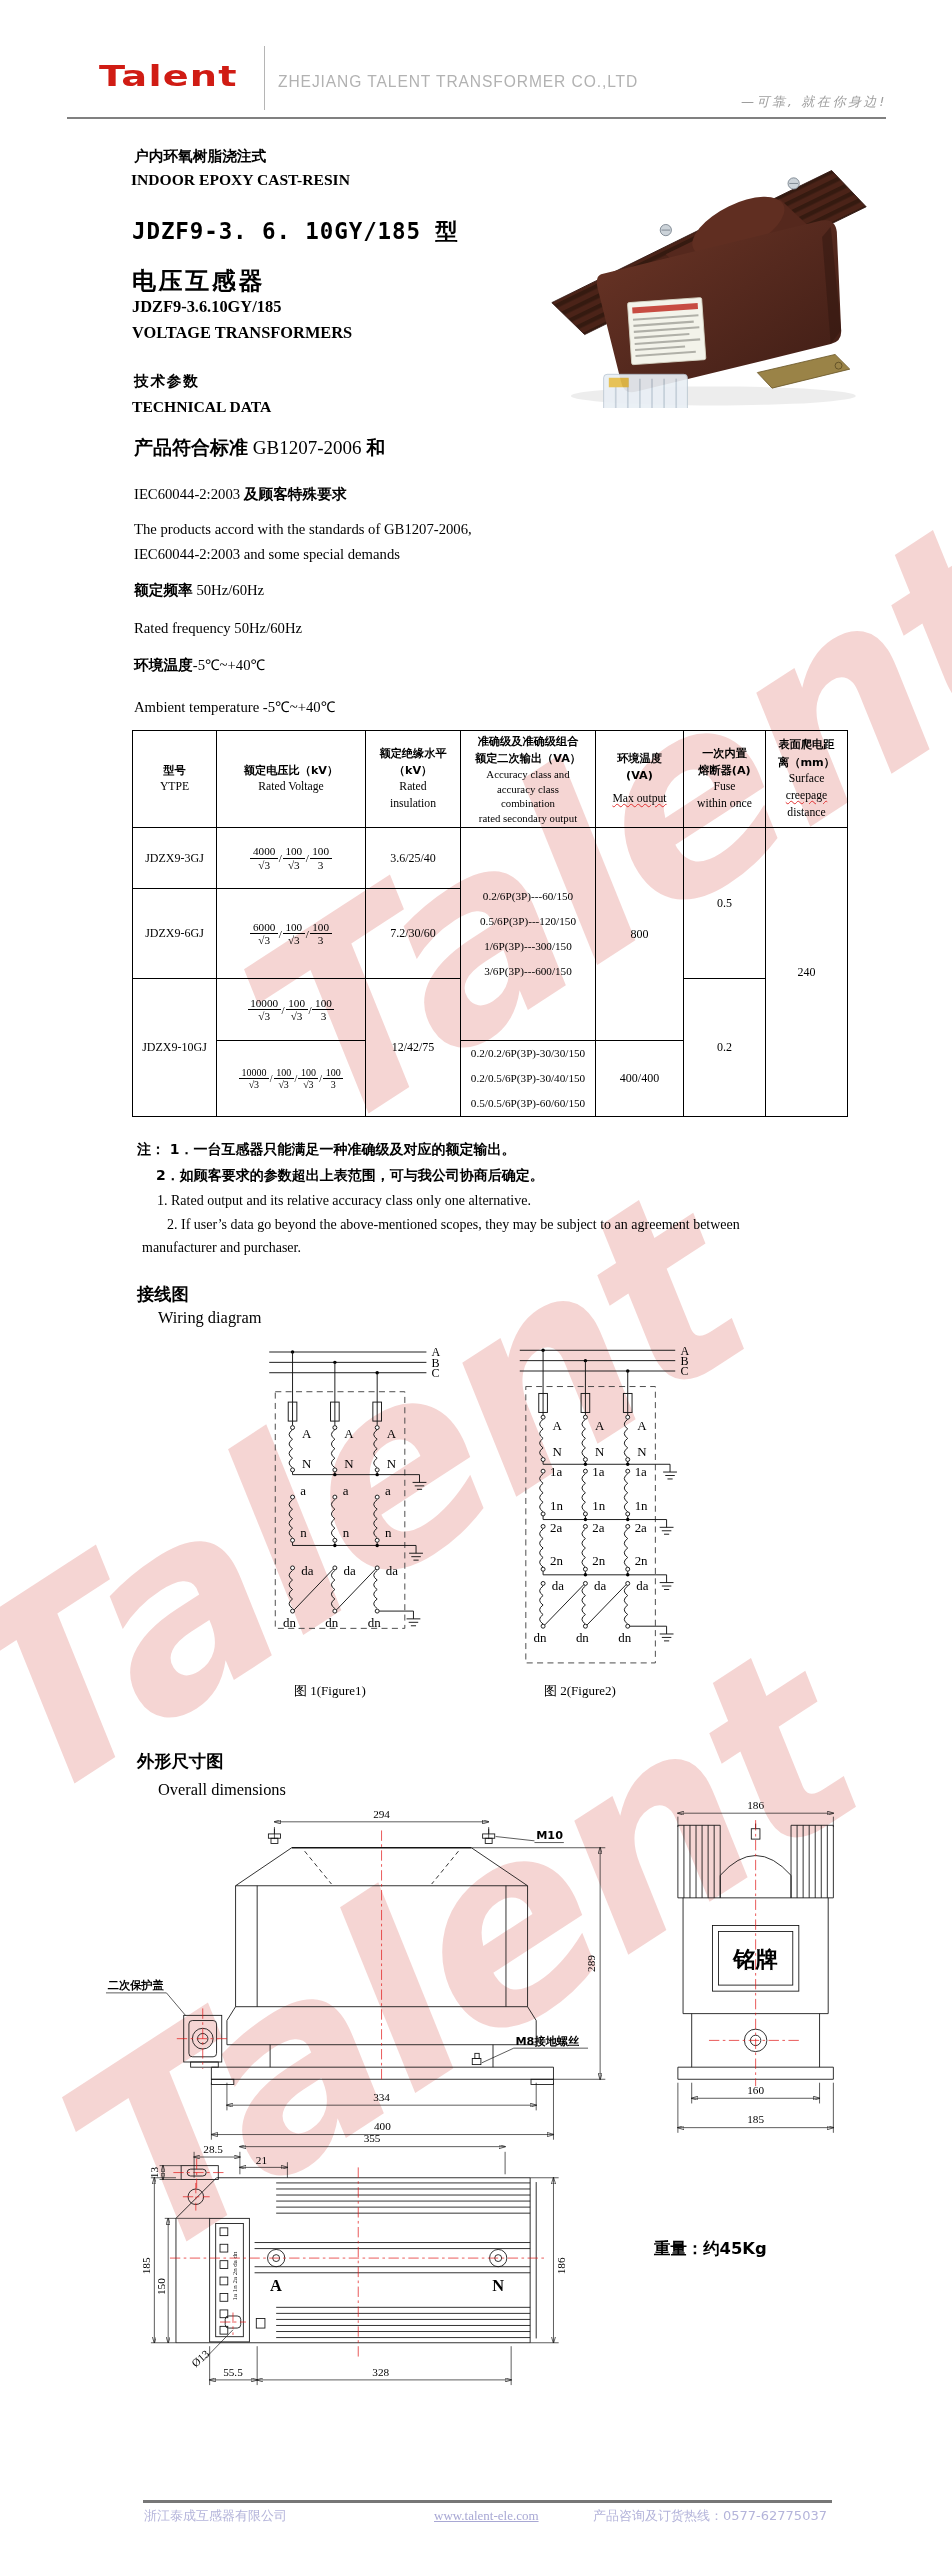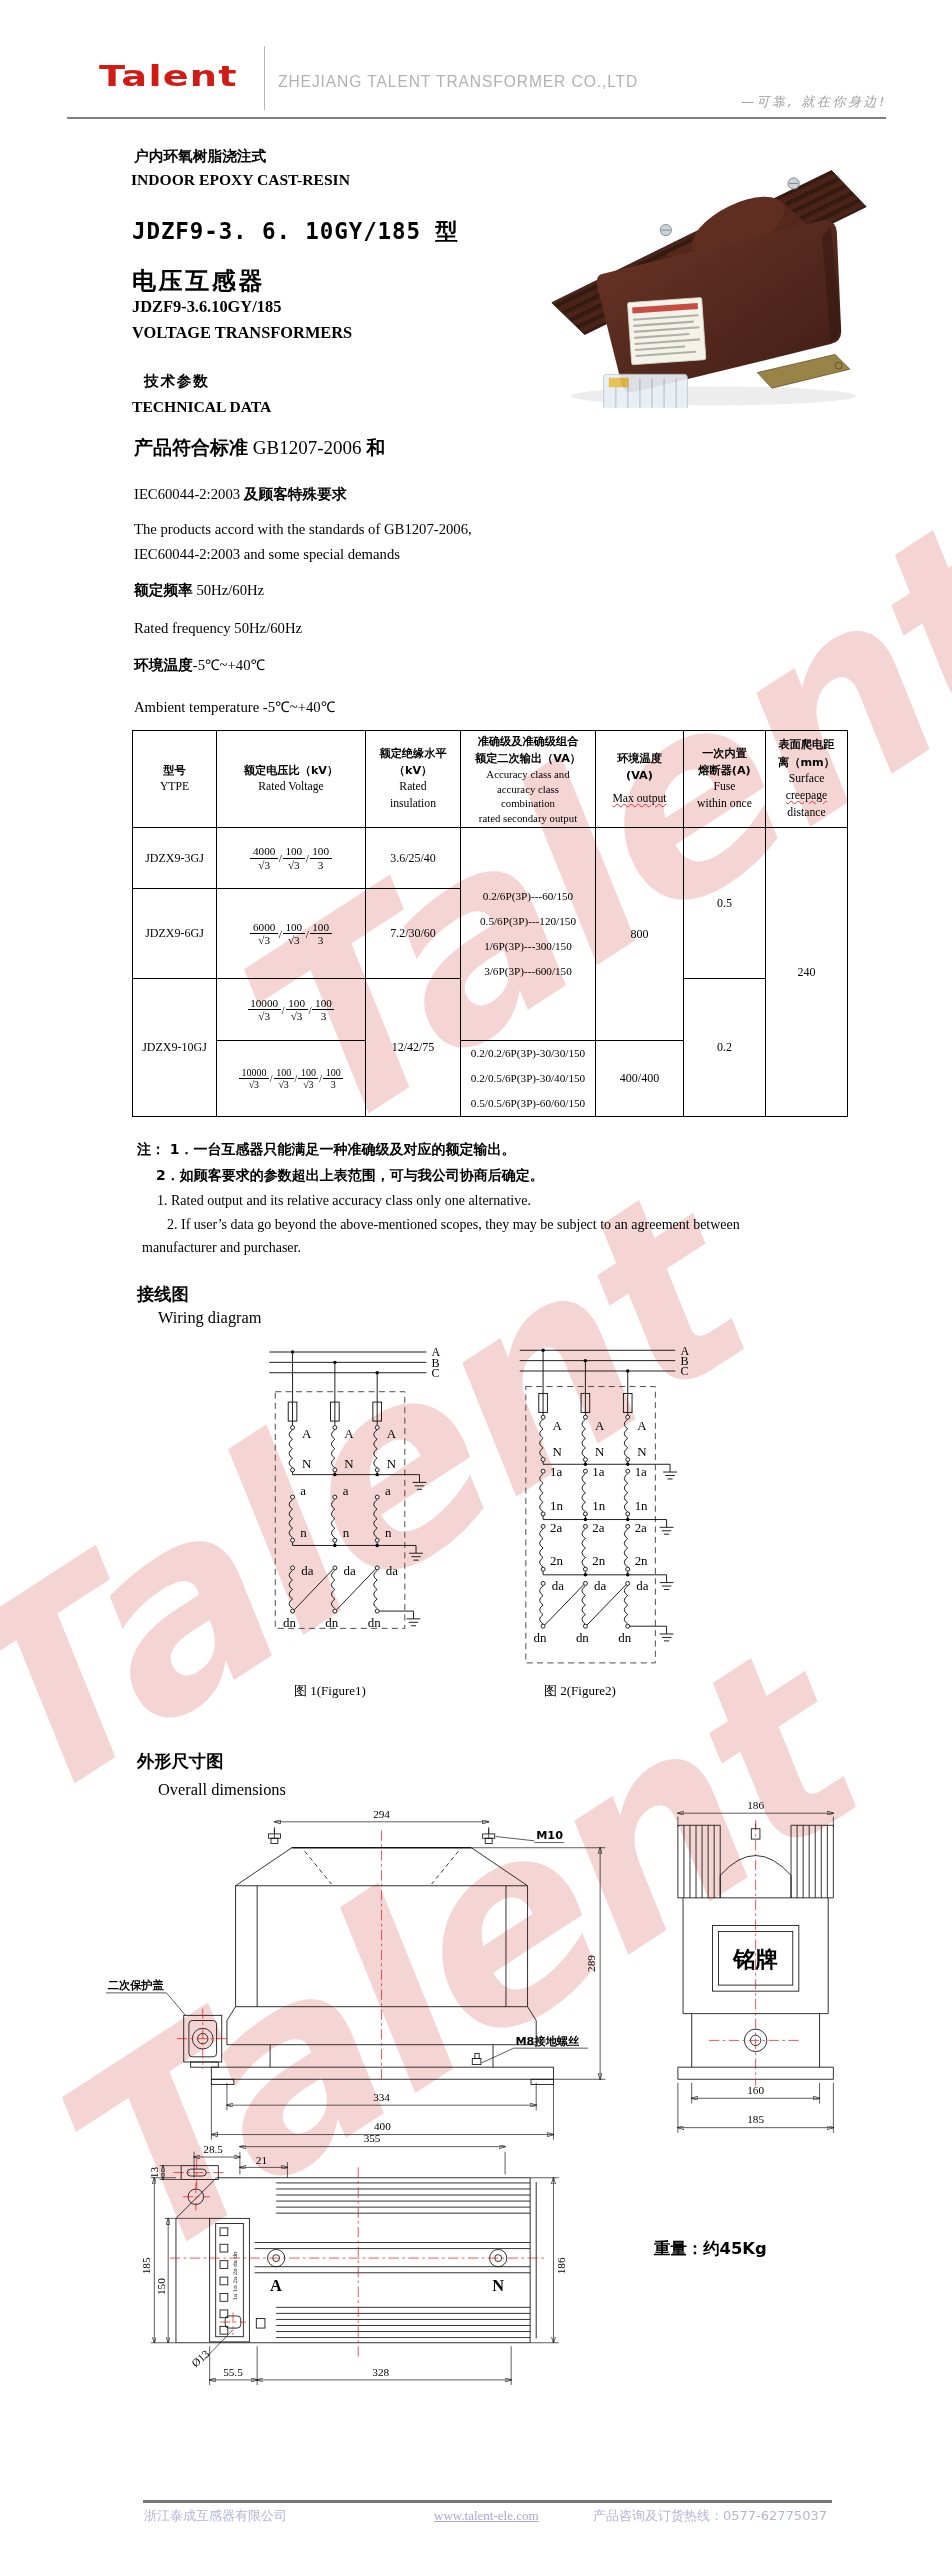--- a/index.html
+++ b/index.html
@@ -68,21 +68,21 @@
   <div class="abs z coname">ZHEJIANG TALENT TRANSFORMER CO.,LTD</div>
   <div class="abs z slogan cn">—可靠, 就在你身边!</div>
   <div class="abs z hrule"></div>
 
   <div class="abs z cnb" style="left:134px;top:147px;font-size:14.7px;">户内环氧树脂浇注式</div>
   <div class="abs z sfb" style="left:131px;top:171px;font-size:15.6px;">INDOOR EPOXY CAST-RESIN</div>
   <div class="abs z" style="left:132px;top:216px;font-size:22.5px;font-weight:bold;font-family:'DejaVu Sans Mono','Liberation Mono',monospace;letter-spacing:0.9px;">JDZF9-3. 6. 10GY/185 型</div>
   <div class="abs z cnb" style="left:132px;top:265px;font-size:24px;letter-spacing:2.6px;">电压互感器</div>
   <div class="abs z sfb" style="left:132px;top:297px;font-size:16.4px;">JDZF9-3.6.10GY/185</div>
   <div class="abs z sfb" style="left:132px;top:323px;font-size:16.4px;">VOLTAGE TRANSFORMERS</div>
-  <div class="abs z cnb" style="left:144px;top:372px;font-size:14.7px;letter-spacing:1.7px;">技术参数</div>
+  <div class="abs z cnb" style="left:134px;top:372px;font-size:14.7px;letter-spacing:1.7px;">技术参数</div>
   <div class="abs z sfb" style="left:132px;top:398px;font-size:15.6px;">TECHNICAL DATA</div>
 
   <div class="abs z" style="left:134px;top:435px;font-size:19px;"><span class="cnb">产品符合标准</span><span class="sf"> GB1207-2006 </span><span class="cnb">和</span></div>
   <div class="abs z" style="left:134px;top:485px;font-size:14.7px;"><span class="sf">IEC60044-2:2003 </span><span class="cnb">及顾客特殊要求</span></div>
   <div class="abs z sf" style="left:134px;top:521px;font-size:14.7px;text-align:right;">The products accord with the standards of GB1207-2006,</div>
   <div class="abs z sf" style="left:134px;top:546px;font-size:14.7px;">IEC60044-2:2003 and some special demands</div>
   <div class="abs z" style="left:134px;top:581px;font-size:14.7px;"><span class="cnb">额定频率</span><span class="sf"> 50Hz/60Hz</span></div>
   <div class="abs z sf" style="left:134px;top:620px;font-size:14.7px;">Rated frequency 50Hz/60Hz</div>
   <div class="abs z" style="left:134px;top:654px;font-size:14.7px;"><span class="cnb">环境温度</span><span class="sf">-5℃~+40℃</span></div>
   <div class="abs z sf" style="left:134px;top:696px;font-size:14.7px;">Ambient temperature -5℃~+40℃</div>

